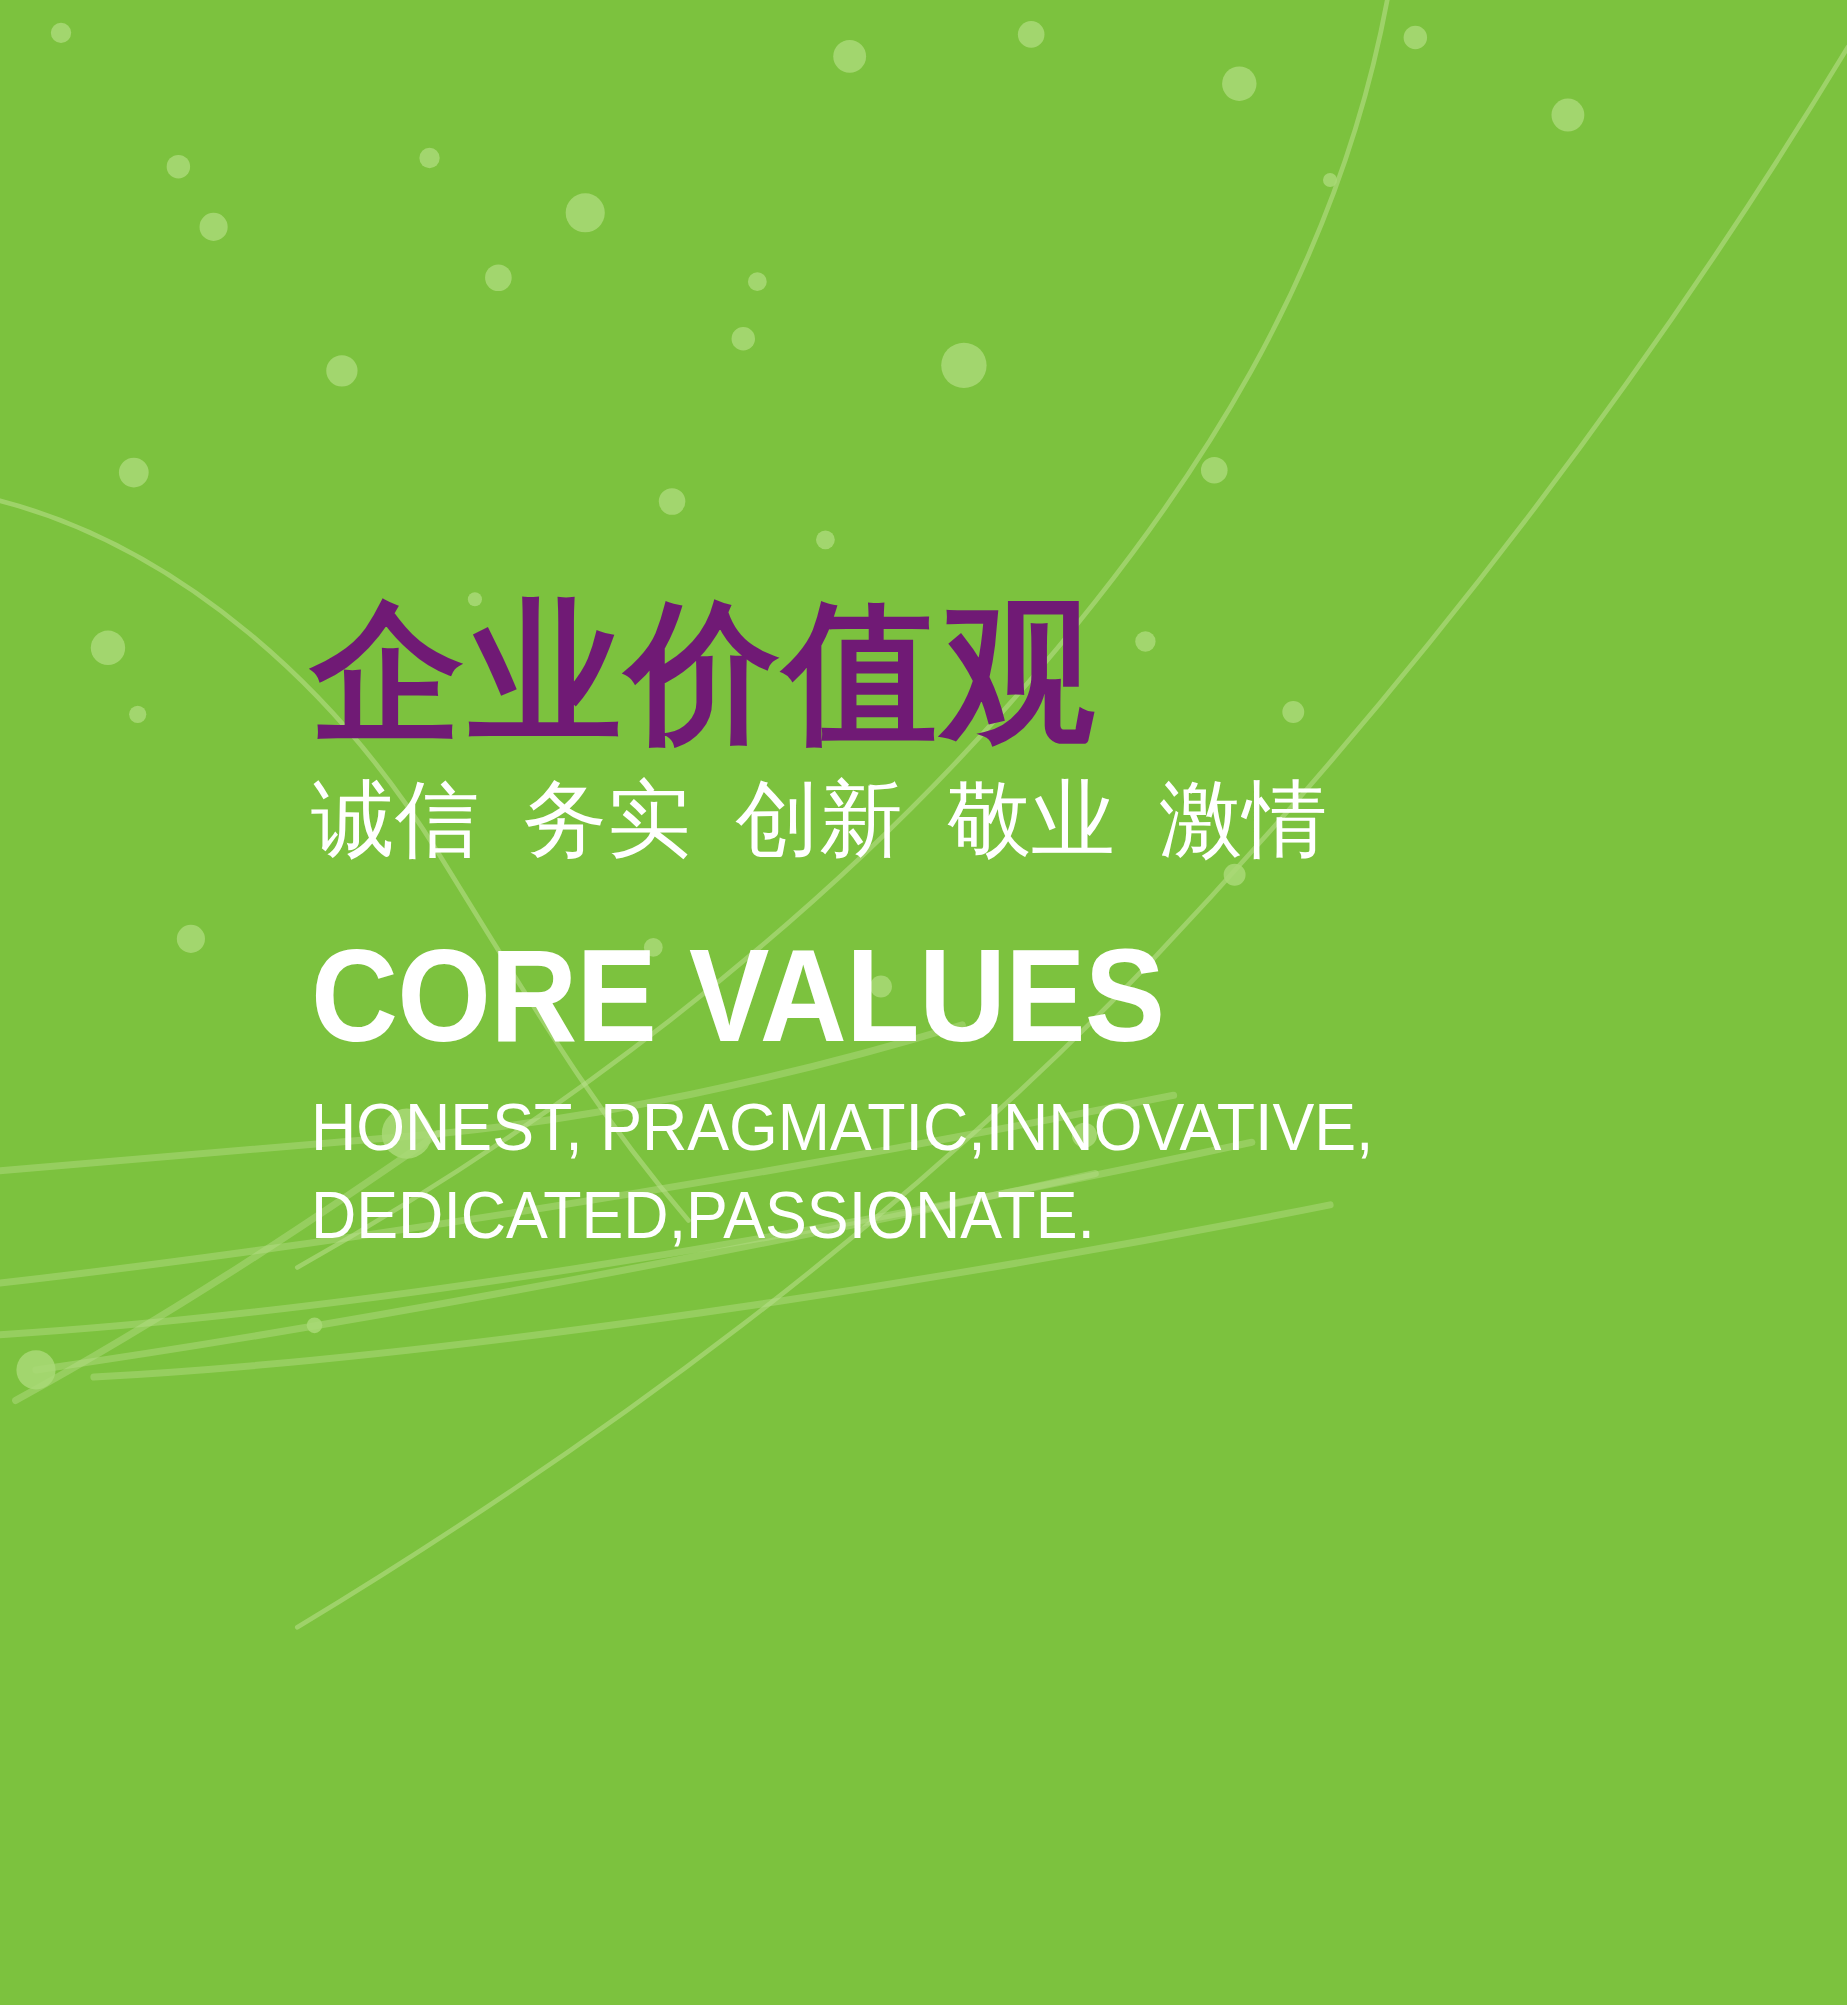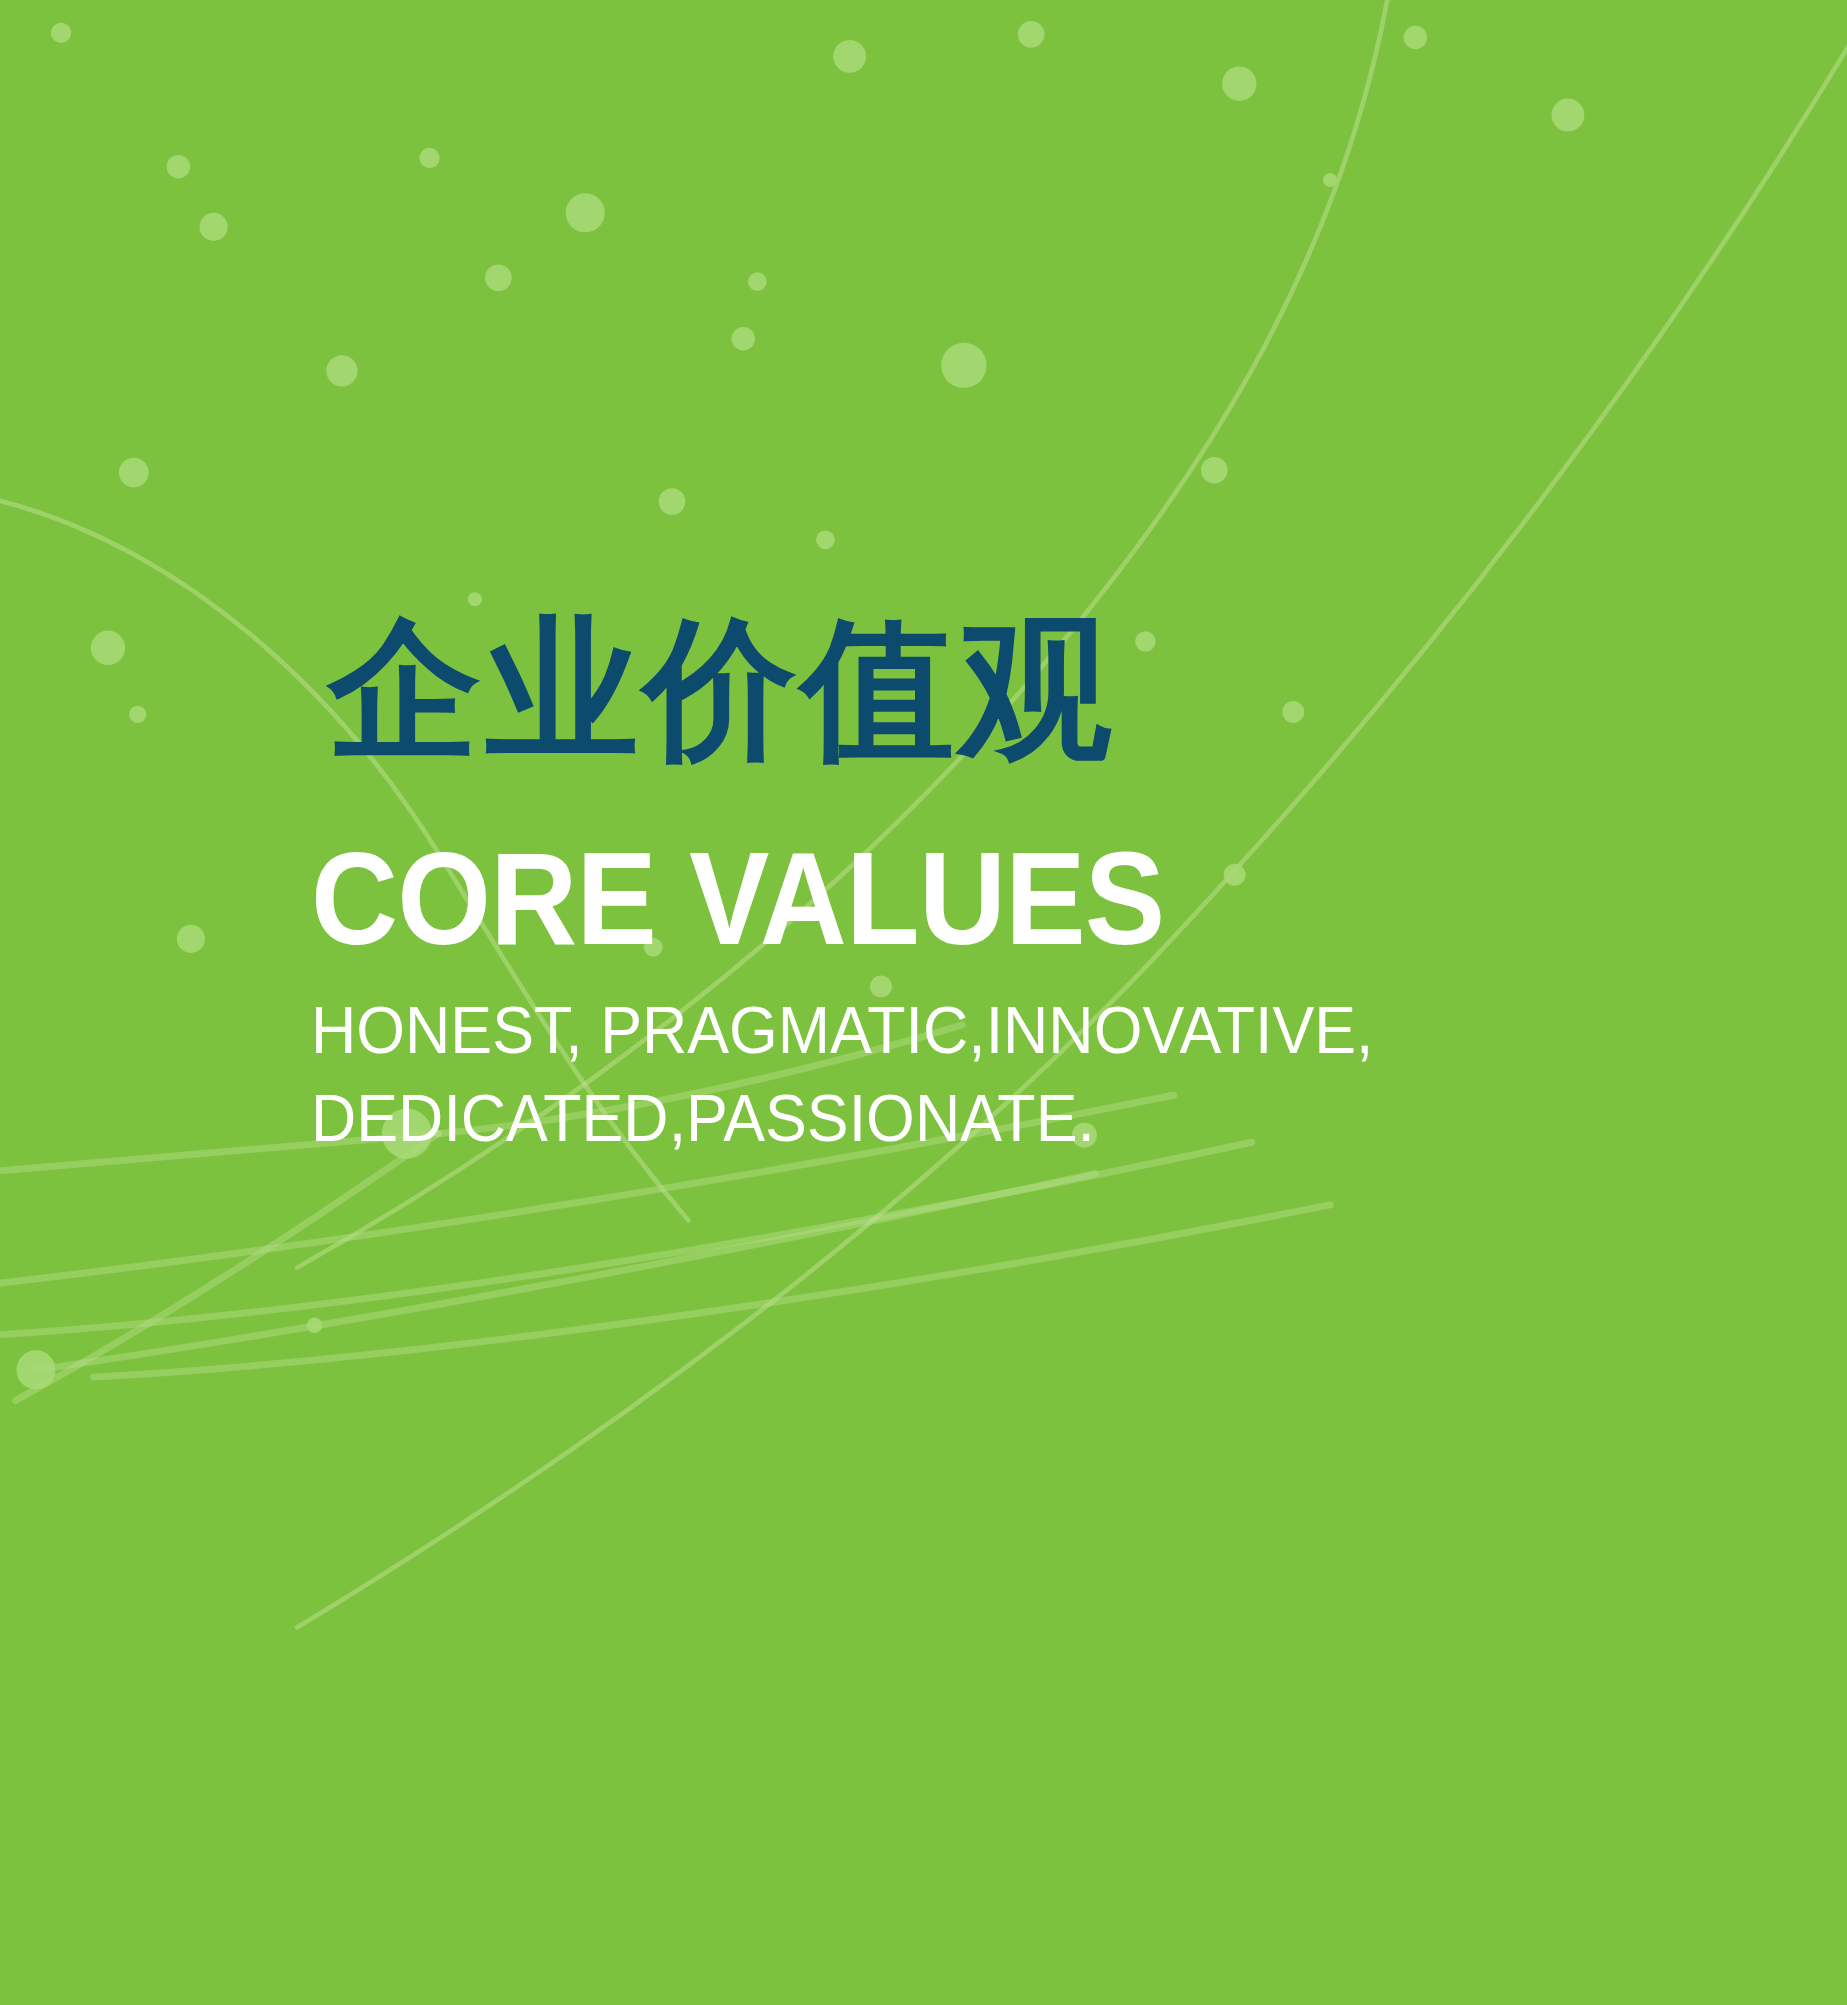--- a/index.html
+++ b/index.html
@@ -24,26 +24,26 @@
     display: block;
     pointer-events: none;
   }
   #content {
     position: absolute;
     left: 311px;
     top: 594px;
     width: 1330px;
   }
   .cn-title {
-    color: #0c4a6e;
+    color: #701a75;
     font-size: 153px;
     font-weight: 700;
     line-height: 1.03;
     letter-spacing: 4.7px;
-    margin: 17px;
+    margin: 0;
     white-space: nowrap;
     font-family: "DejaVu Sans", "Liberation Sans", sans-serif;
   }
   .cn-sub {
     color: #ffffff;
     font-size: 84px;
     font-weight: 400;
     line-height: 1.12;
     margin: 20.3px 0 0 0;
     white-space: nowrap;
@@ -127,20 +127,23 @@
         <circle cx="244" cy="1200" r="18" fill="#a9d977" opacity="0.85"></circle>
         <circle cx="46" cy="1751" r="25" fill="#a9d977" opacity="0.85"></circle>
         <circle cx="402" cy="1694" r="10" fill="#a9d977" opacity="0.85"></circle>
       </g>
   </svg>
 
   <div id="content">
 
     <h1 class="cn-title">企业价值观</h1>
 
+    <p class="cn-sub">
+      <span>诚信</span><span class="gap"></span><span>务实</span><span class="gap"></span><span>创新</span><span class="gap"></span><span>敬业</span><span class="gap"></span><span>激情</span>
+    </p>
 
     <h2 class="en-title">CORE VALUES</h2>
 
     <div class="en-sub">
       <div>HONEST, PRAGMATIC,INNOVATIVE,</div>
       <div>DEDICATED,PASSIONATE.</div>
     </div>
 
   </div>
 </div>

